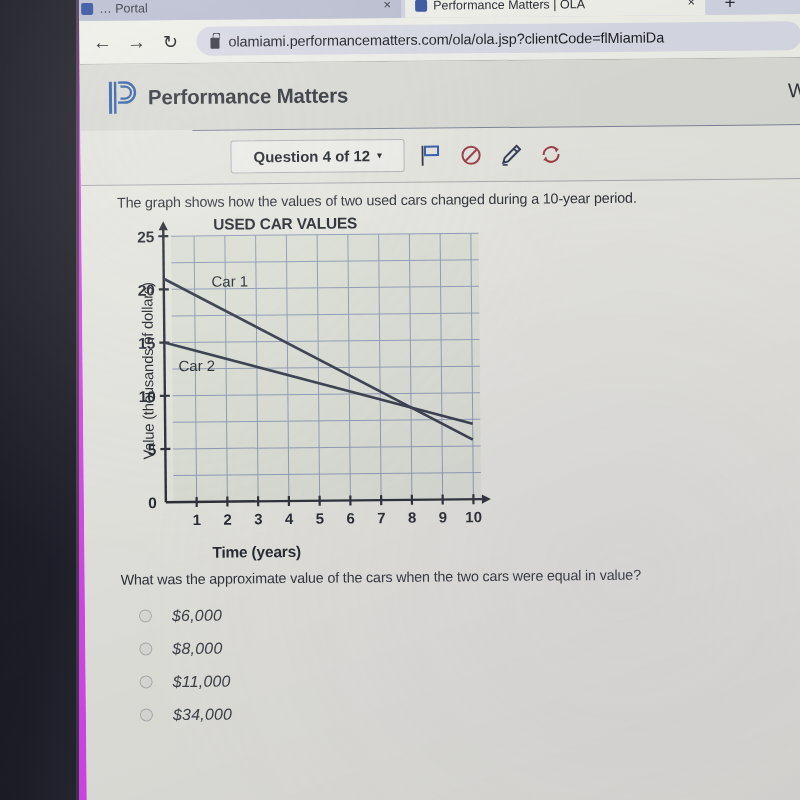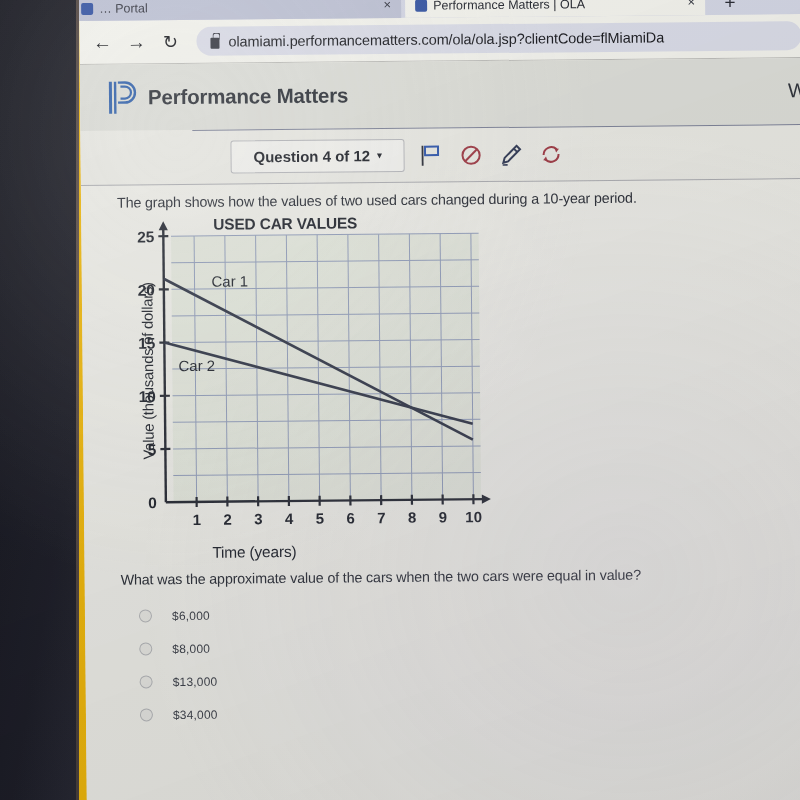--- a/index.html
+++ b/index.html
@@ -8,21 +8,21 @@
     width: 800px; height: 800px;
     overflow: hidden;
     background: #14151f;
     font-family: "Liberation Sans", sans-serif;
   }
 
   
   #photo {
     position: relative;
     width: 800px; height: 800px;
-    background: #eab308;
+    background: #d946ef;
     overflow: hidden;
   }
   #bezel-left {
     position: absolute; left: 0; top: 0; width: 76px; height: 800px;
     background: linear-gradient(100deg,#101119 0%, #191a23 70%, #23242e 100%);
   }
   #bezel-seam {
     position: absolute; left: 76px; top: 0; width: 3px; height: 800px;
     background: linear-gradient(180deg,#3a3340,#4a3f48 40%,#332f3c);
     opacity: .9;
@@ -176,21 +176,21 @@
     left: -96px; top: 148px;
     width: 250px;
     transform: rotate(-90deg);
     transform-origin: center;
     text-align: center;
     font-size: 15px; color: #1d2129;
     letter-spacing: -0.3px;
   }
   .xlabel {
     position: absolute; left: 92px; top: 330px;
-    font-size: 15.5px; font-weight: normal; color: #1d2129;
+    font-size: 15.5px; font-weight: bold; color: #1d2129;
     letter-spacing: -0.2px;
   }
   svg.plot { position: absolute; left: 0; top: 0; }
   .ytick-lbl { font-size: 15.5px; fill: #1d2129; font-weight: bold;
                font-family: "Liberation Sans", sans-serif; text-anchor: end; }
   .xtick-lbl { font-size: 15px; fill: #1d2129; font-weight: bold;
                font-family: "Liberation Sans", sans-serif; text-anchor: middle; }
   .series-lbl { font-size: 15px; fill: #1d2129;
                 font-family: "Liberation Sans", sans-serif; }
 
@@ -207,21 +207,21 @@
     gap: 20px;
     height: 33px;
     padding-left: 18px;
   }
   .radio {
     width: 13px; height: 13px; flex: none;
     border-radius: 50%;
     border: 1px solid #b0b2b4;
     background: #e2e2dd;
   }
-  .choice-label { font-size: 12px; color: #3a3e46; letter-spacing: 0.2px; }
+  .choice-label { font-size: 16px; color: #3a3e46; letter-spacing: 0.2px; font-style: italic; }
 
   
   #grain {
     position: absolute; inset: 0; pointer-events: none;
     background:
       radial-gradient(ellipse at 22% 16%, rgba(255,255,255,.16), rgba(255,255,255,0) 48%),
       radial-gradient(ellipse at 78% 72%, rgba(190,180,205,.16), rgba(0,0,0,0) 55%),
       linear-gradient(160deg, rgba(255,255,255,.05), rgba(20,18,30,.13));
     mix-blend-mode: normal;
     opacity: .85;
@@ -382,21 +382,21 @@
           <div class="choice">
             <span class="radio"></span>
             <span class="choice-label">$6,000</span>
           </div>
           <div class="choice">
             <span class="radio"></span>
             <span class="choice-label">$8,000</span>
           </div>
           <div class="choice">
             <span class="radio"></span>
-            <span class="choice-label">$13,000</span>
+            <span class="choice-label">$11,000</span>
           </div>
           <div class="choice">
             <span class="radio"></span>
             <span class="choice-label">$34,000</span>
           </div>
         </div>
 
       </div>
     </div>
   </div>

